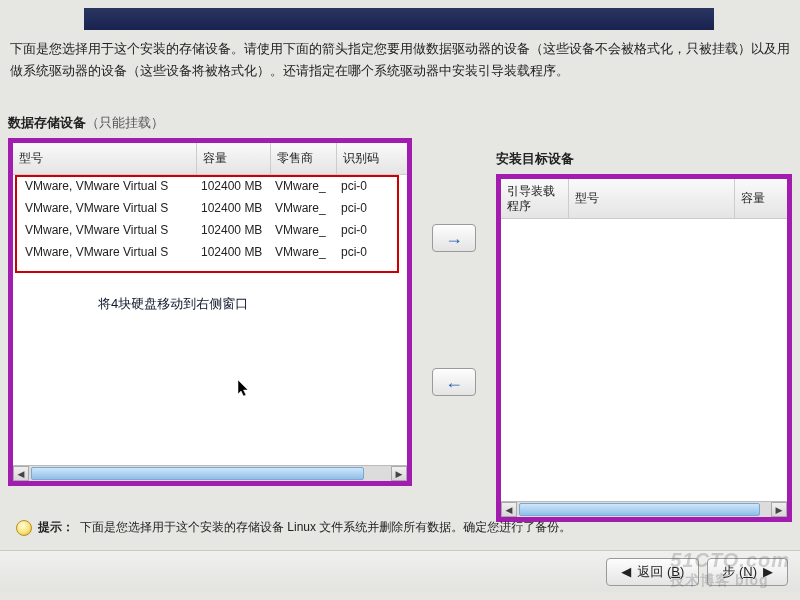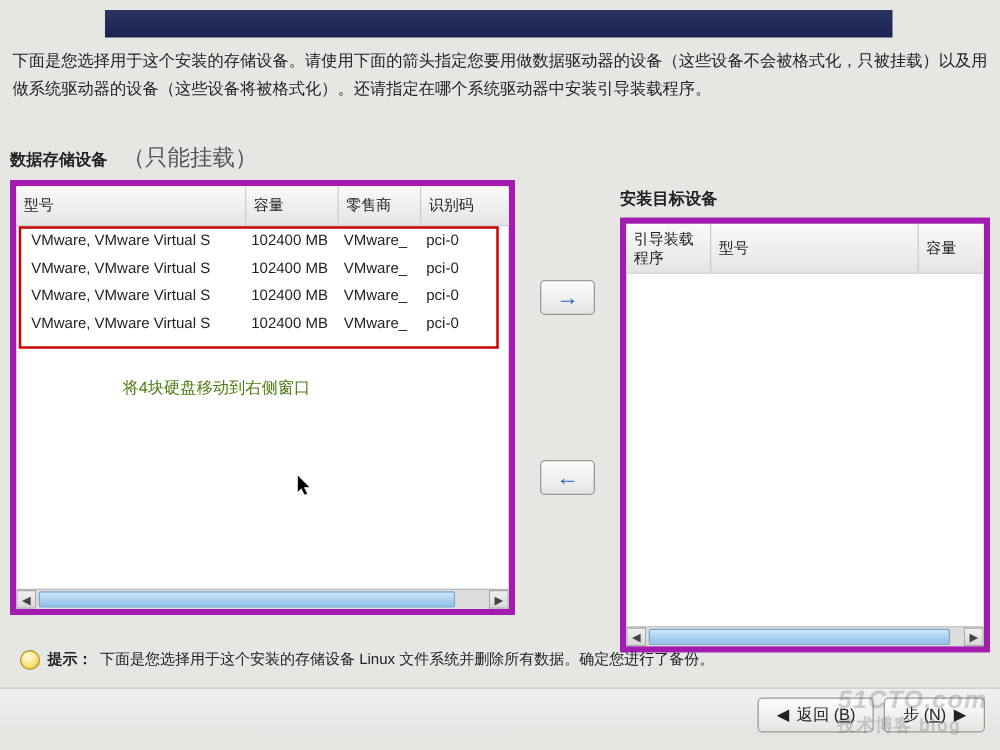--- a/index.html
+++ b/index.html
@@ -44,21 +44,21 @@
   flex-direction: column;
   justify-content: center;
   align-items: center;
   gap: 116px;
 }
 .panel-title {
   font-weight: bold;
   color: #222;
   font-size: 13px;
 }
-.panel-title .subtitle { font-weight: normal; font-size: 18px; color: #555; margin-left: 12px; }
+.panel-title .subtitle { font-weight: normal; font-size: 13px; color: #555; }
 .listbox {
   margin-top: 6px;
   background: #fff;
   border: 5px solid #a21caf;
   height: 348px;
   position: relative;
   overflow: hidden;
 }
 .list-header {
   display: flex;
@@ -102,21 +102,21 @@
 .highlight-box {
   position: absolute;
   top: 32px; left: 2px; width: 384px; height: 98px;
   border: 2px solid #cc0000;
   pointer-events: none;
 }
 .annotation {
   position: absolute;
   top: 152px;
   left: 85px;
-  color: #4d7c0f;
+  color: #0f172a;
   font-size: 13px;
 }
 .scrollbar-h {
   position: absolute;
   bottom: 0; left: 0; right: 0;
   height: 16px;
   background: #e8e8e8;
   border-top: 1px solid #bbb;
   display: flex;
 }

